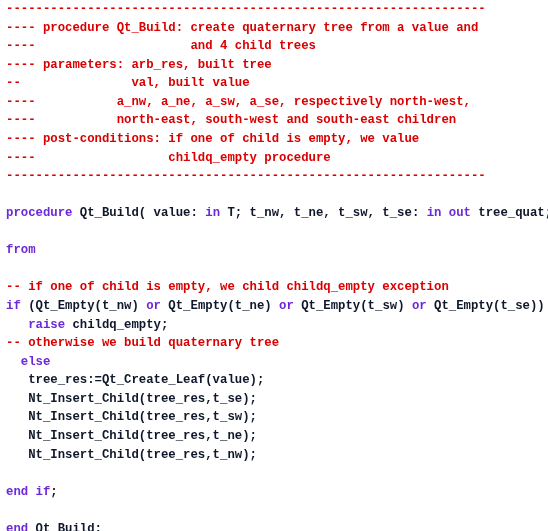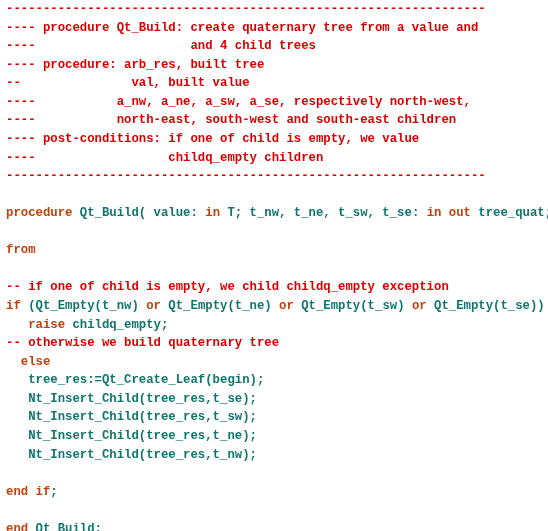--- a/index.html
+++ b/index.html
@@ -12,47 +12,47 @@
     font-family: "Courier New", Courier, monospace;
     font-size: 12.3px;
     line-height: 18.57px;
     white-space: pre;
     margin: 0;
     padding: 0 6px 6px 6px;
     font-weight: bold;
     color: #000000;
   }
   .c  { color: #da0000; }   
-  .kw { color: #c2410c; }   
-  .id { color: #0f766e; }   
+  .kw { color: #6d28d9; }   
+  .id { color: #0f172a; }   
 </style>
 </head>
 <body>
 
 <pre class="code"><span class="c">-----------------------------------------------------------------</span>
 <span class="c">---- procedure Qt_Build: create quaternary tree from a value and</span>
 <span class="c">----                     and 4 child trees</span>
-<span class="c">---- procedure: arb_res, built tree</span>
+<span class="c">---- parameters: arb_res, built tree</span>
 <span class="c">--               val, built value</span>
 <span class="c">----           a_nw, a_ne, a_sw, a_se, respectively north-west,</span>
 <span class="c">----           north-east, south-west and south-east children</span>
 <span class="c">---- post-conditions: if one of child is empty, we value</span>
-<span class="c">----                  childq_empty children</span>
+<span class="c">----                  childq_empty procedure</span>
 <span class="c">-----------------------------------------------------------------</span>
 
 <span class="kw">procedure</span><span class="id"> Qt_Build( value: </span><span class="kw">in</span><span class="id"> T; t_nw, t_ne, t_sw, t_se: </span><span class="kw">in out</span><span class="id"> tree_quat; tree_res: </span>
 
 <span class="kw">from</span>
 
 <span class="c">-- if one of child is empty, we child childq_empty exception</span>
 <span class="kw">if</span><span class="id"> (Qt_Empty(t_nw) </span><span class="kw">or</span><span class="id"> Qt_Empty(t_ne) </span><span class="kw">or</span><span class="id"> Qt_Empty(t_sw) </span><span class="kw">or</span><span class="id"> Qt_Empty(t_se)) </span>
    <span class="kw">raise</span><span class="id"> childq_empty;</span>
 <span class="c">-- otherwise we build quaternary tree</span>
   <span class="kw">else</span>
-<span class="id">   tree_res:=Qt_Create_Leaf(begin);</span>
+<span class="id">   tree_res:=Qt_Create_Leaf(value);</span>
 <span class="id">   Nt_Insert_Child(tree_res,t_se);</span>
 <span class="id">   Nt_Insert_Child(tree_res,t_sw);</span>
 <span class="id">   Nt_Insert_Child(tree_res,t_ne);</span>
 <span class="id">   Nt_Insert_Child(tree_res,t_nw);</span>
 
 <span class="kw">end if</span><span class="id">;</span>
 
 <span class="kw">end</span><span class="id"> Qt_Build;</span>
 </pre>
 

